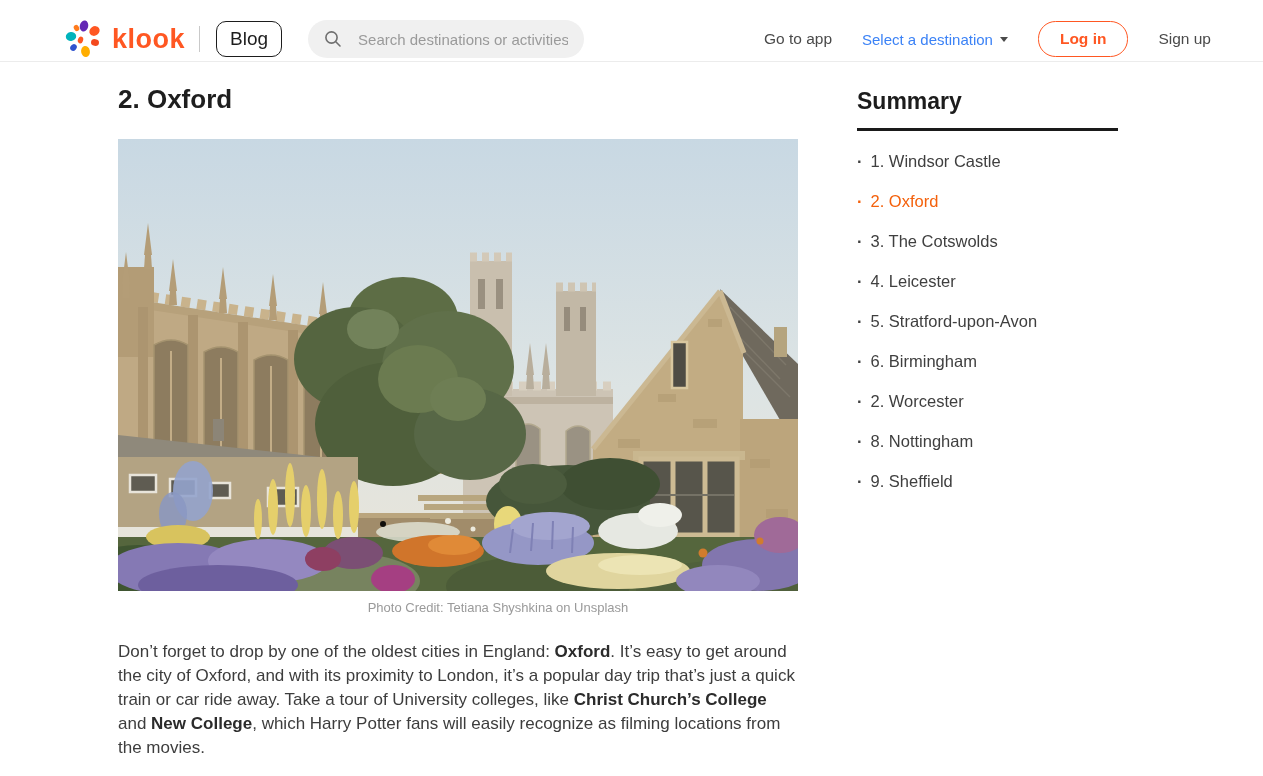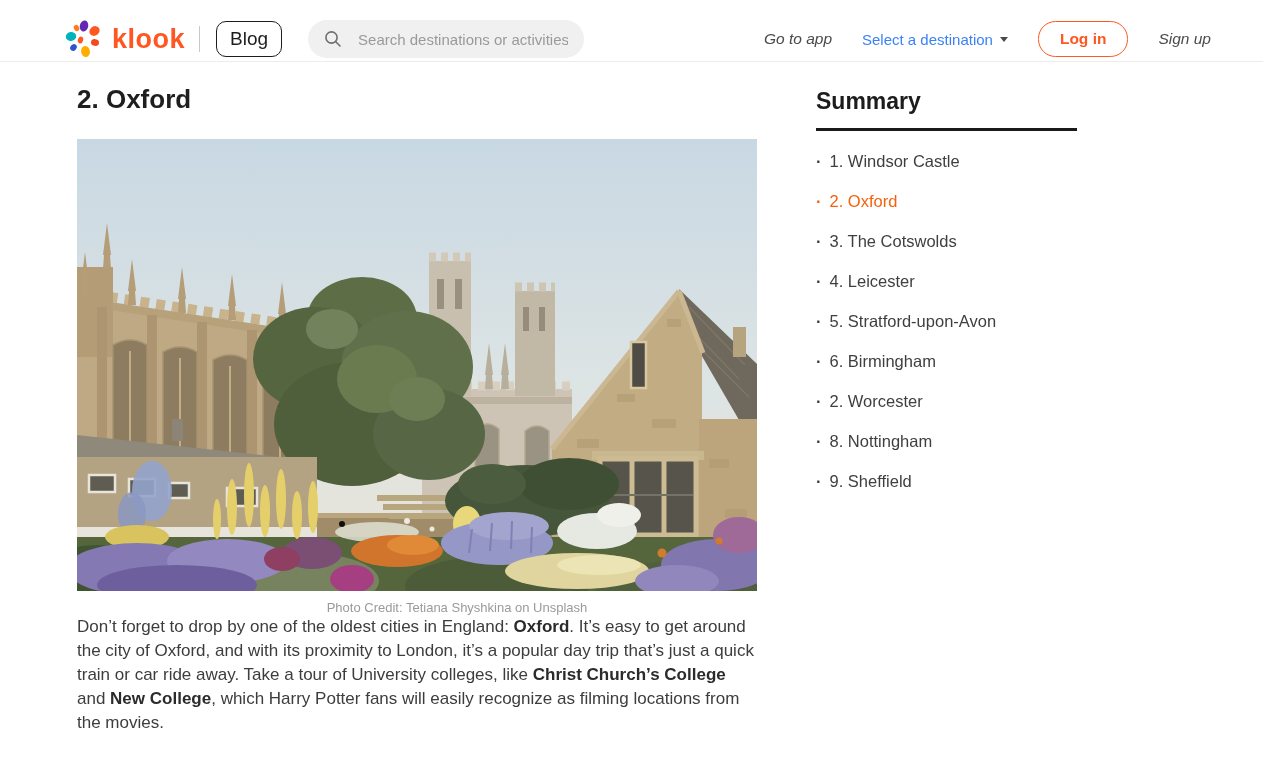--- a/index.html
+++ b/index.html
@@ -16,36 +16,36 @@
   .blog-pill { font-size:19px; color:#1d1d1d; background:#fff; border:1.6px solid #1d1d1d;
                border-radius:10px; padding:6px 13px; cursor:pointer;
                font-family:"Liberation Sans", sans-serif; }
   .search { display:flex; align-items:center; gap:16px; background:#f0f0f0;
             border-radius:19px; height:38px; width:276px; margin-left:26px; padding:0 16px; }
   .search svg { flex:0 0 auto; }
   .search input { border:none; outline:none; background:transparent; width:100%;
                   font-size:15px; color:#333; font-family:"Liberation Sans", sans-serif; }
   .search input::placeholder { color:#9a9a9a; }
   .hdr-right { margin-left:auto; display:flex; align-items:center; gap:30px; }
-  .hdr-link { font-size:15.5px; color:#4a4a4a; cursor:pointer; text-decoration:none;font-style:italic; }
+  .hdr-link { font-size:15.5px; color:#4a4a4a; cursor:pointer; text-decoration:none; }
   .dest { display:flex; align-items:center; gap:7px; cursor:pointer; font-size:15px; color:#3b82f6; }
   .caret { width:0; height:0; border-left:4.5px solid transparent; border-right:4.5px solid transparent;
            border-top:5.5px solid #4a4a4a; }
   .login-btn { color:#ff5722; background:#fff; border:1.4px solid #ff5722; border-radius:17.5px;
                padding:8px 21px; font-size:15.5px; cursor:pointer;
                font-family:"Liberation Sans", sans-serif;font-weight:bold; }
 
   
-  .main { display:flex; padding:18px 120px 0 77px; }
+  .main { display:flex; padding:18px 120px 0 118px; }
   .article { width:680px; flex:0 0 680px; }
   .section-heading { font-size:26px; font-weight:700; color:#1e1e1e; margin:4px 0 24px; }
   .figure { width:760px; }
   .figure svg.scene { display:block; width:680px; height:452px; }
   .photo-credit { text-align:center; font-size:13px; color:#9a9a9a; margin-top:9px; }
-  .para { font-size:17px; line-height:24px; color:#3d3d3d; }
+  .para { margin-top:25px; font-size:17px; line-height:24px; color:#3d3d3d; }
   .para strong { color:#2b2b2b; }
 
   
   .sidebar { width:261px; flex:0 0 261px; margin-left:59px; padding-top:8px; }
   .summary-title { font-size:23px; font-weight:700; color:#1c1c1c; }
   .summary-rule { height:3px; background:#1a1a1a; margin-top:13px; }
   .summary-list { list-style:none; margin-top:10px; }
   .summary-list li { display:flex; align-items:baseline; gap:8px; padding:10.5px 0;
                      font-size:16.5px; color:#3f3f3f; cursor:pointer; }
   .summary-list li .bullet { color:#3f3f3f; font-weight:700; }

